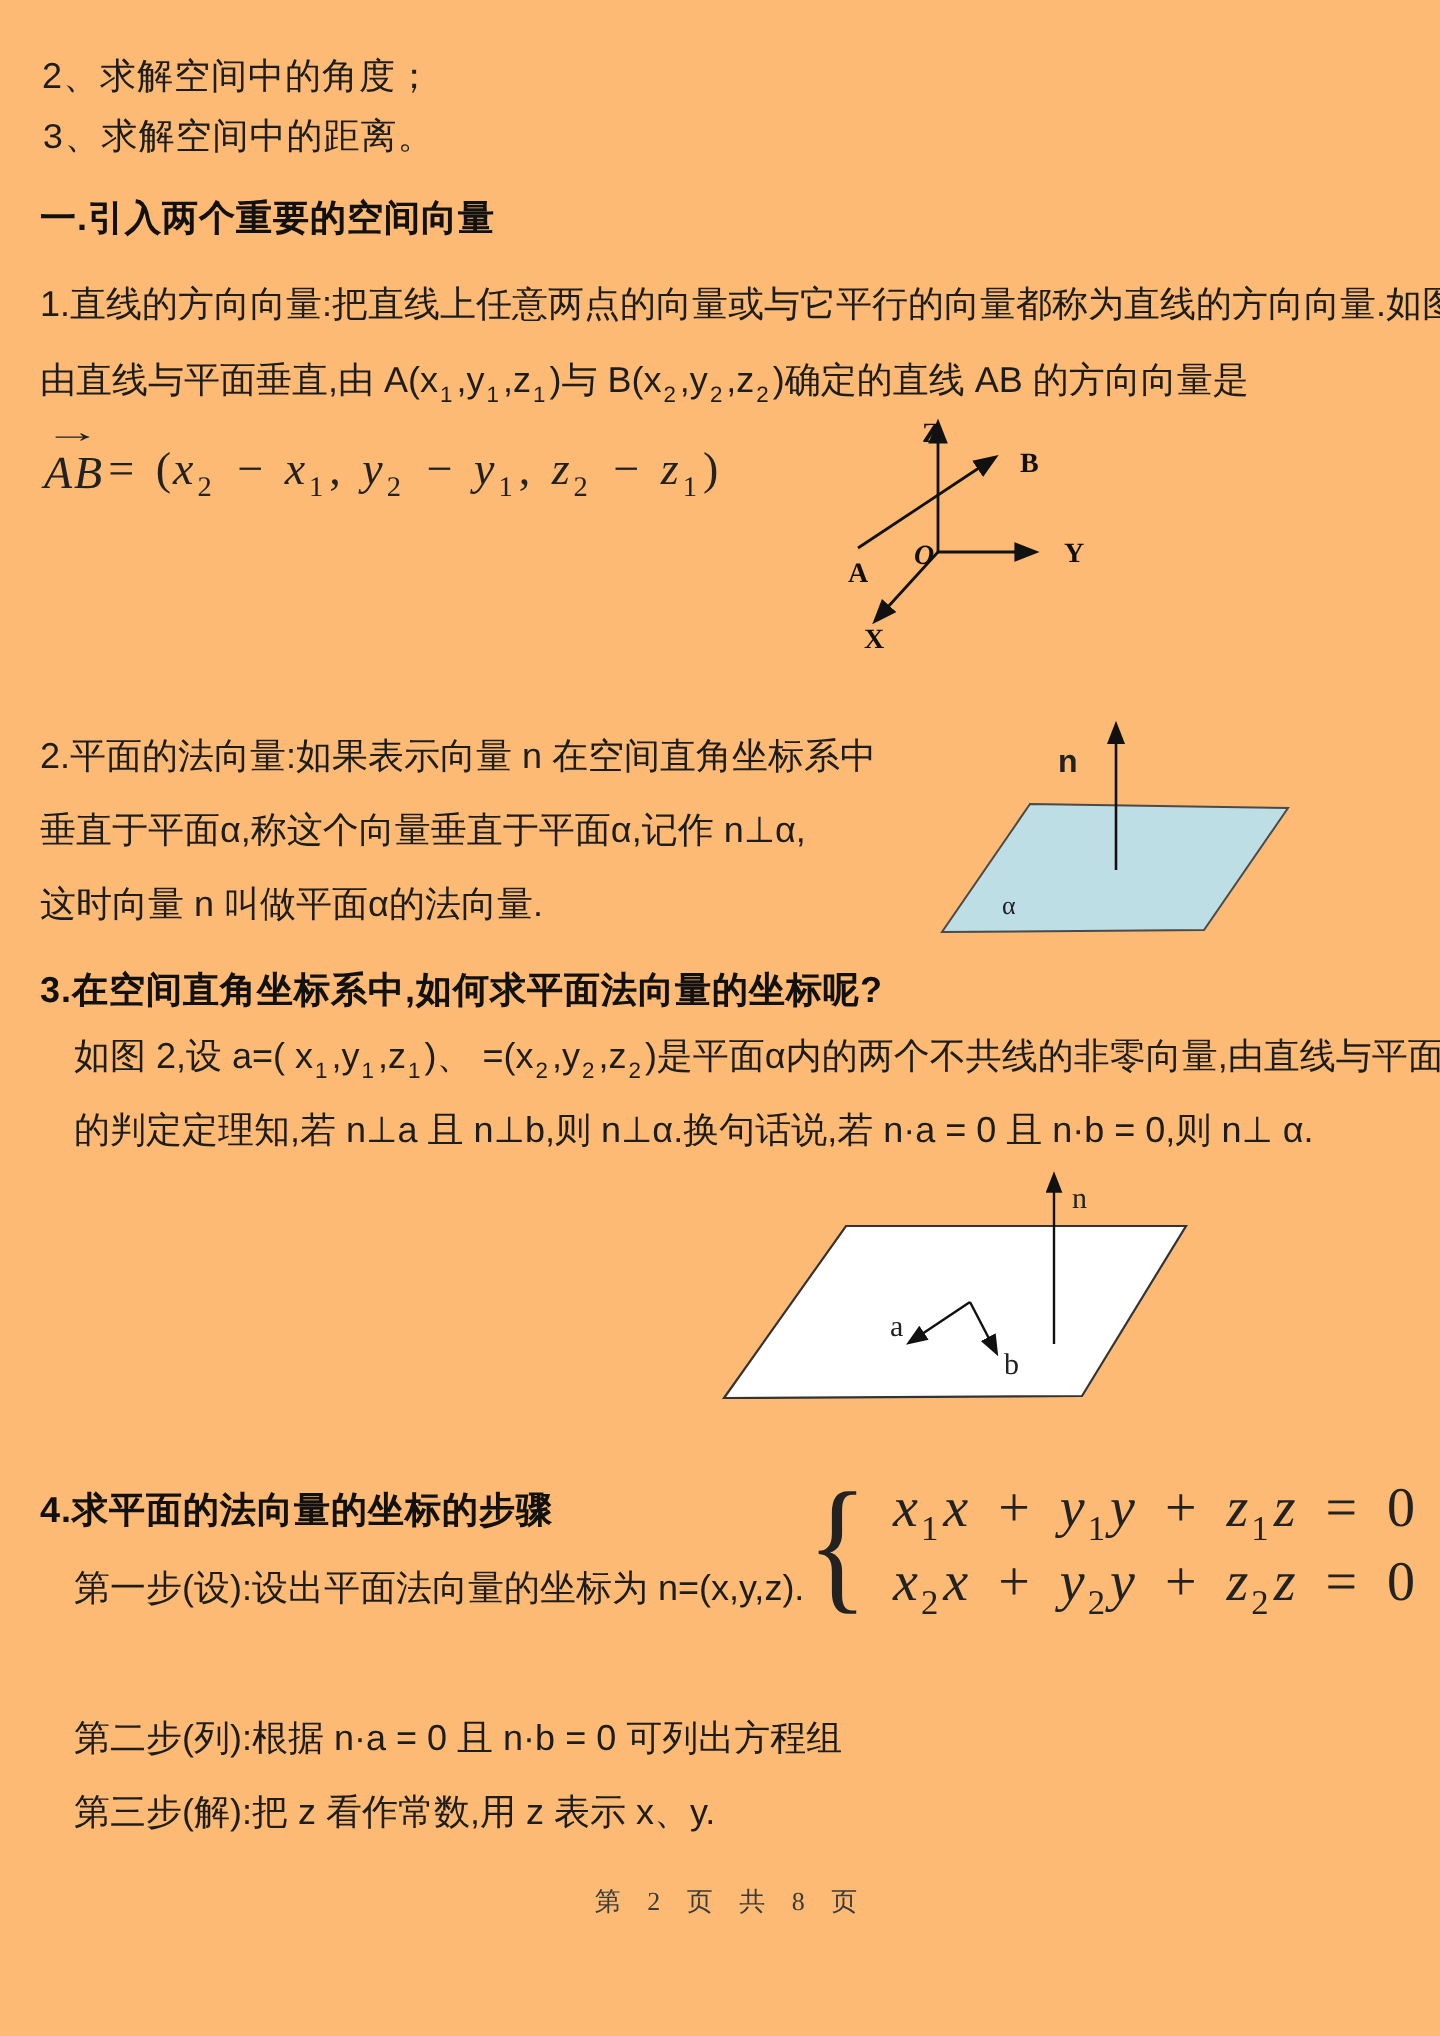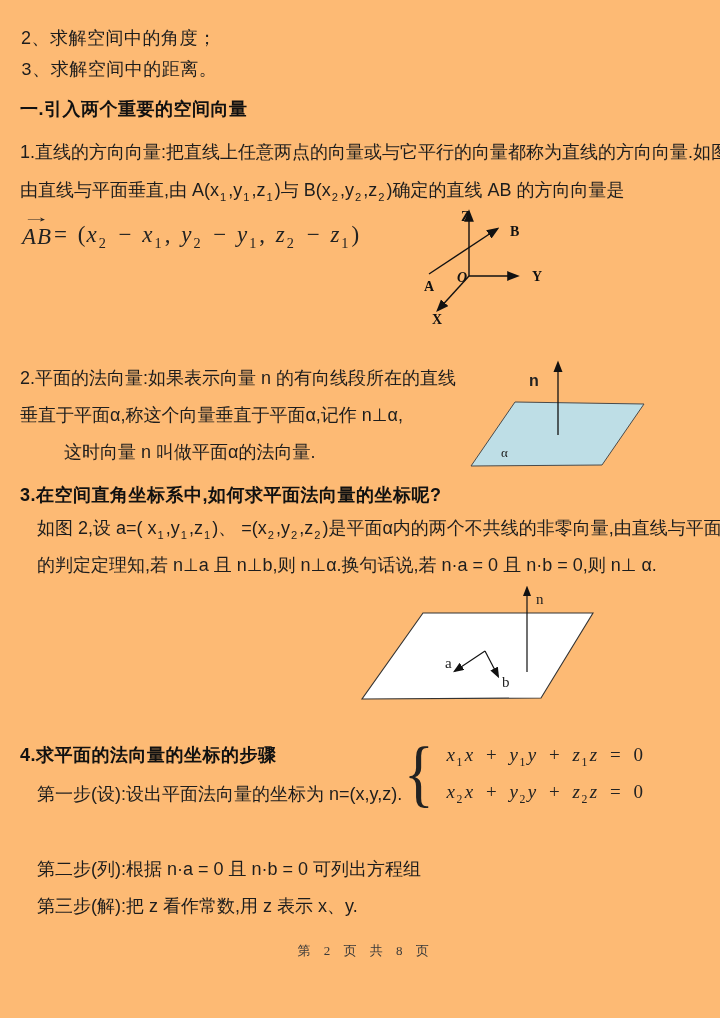--- a/index.html
+++ b/index.html
@@ -19,21 +19,21 @@
   .vec{display:inline-flex;flex-direction:column;align-items:flex-start;margin-right:2px;}
   .vec-arrow{font-size:15px;line-height:10px;height:12px;transform:scaleX(1.9);
     transform-origin:left center;letter-spacing:0;}
   .vec-ab{font-style:italic;font-size:23px;line-height:26px;}
   .formula-rhs{line-height:30px;word-spacing:3px;}
   
   .eqsys{position:absolute;left:401px;top:733px;display:flex;align-items:center;}
   .brace{font-family:"Liberation Serif",serif;font-size:74px;font-weight:400;color:#222;
     line-height:80px;transform:scaleX(0.85);transform-origin:center;}
   .eqcol{margin-left:10px;}
-  .eqrow{font-family:"Liberation Serif",serif;font-size:19px;line-height:37px;color:#222;
+  .eqrow{font-family:"Liberation Serif",serif;font-size:28px;line-height:37px;color:#222;
     word-spacing:7px;white-space:nowrap;letter-spacing:0.5px;}
   
   .fig{position:absolute;}
   .fig-label-serif{font-family:"Liberation Serif",serif;font-weight:bold;font-size:14px;fill:#111;}
   .fig-label-italic{font-family:"Liberation Serif",serif;font-weight:bold;font-style:italic;font-size:14px;fill:#111;}
   .fig-label-sans{font-family:"Liberation Sans",sans-serif;font-weight:bold;font-size:16px;fill:#222;}
   .fig-label-plain{font-family:"Liberation Serif",serif;font-size:15px;fill:#222;}
   .footer{position:absolute;left:0;right:0;top:942px;text-align:center;
     font-family:"Liberation Serif",serif;font-size:13px;color:#3a3a3a;letter-spacing:4px;word-spacing:2px;margin-left:10px;}
 </style>
@@ -68,23 +68,23 @@
     <line x1="56" y1="80" x2="25" y2="114" stroke="#111" stroke-width="1.4" marker-end="url(#ah1)"></line>
     <line x1="16" y1="78" x2="84" y2="33" stroke="#111" stroke-width="1.4" marker-end="url(#ah1)"></line>
     <text class="fig-label-serif" x="48" y="25">Z</text>
     <text class="fig-label-serif" x="97" y="40">B</text>
     <text class="fig-label-italic" x="44" y="86">O</text>
     <text class="fig-label-serif" x="119" y="85">Y</text>
     <text class="fig-label-serif" x="11" y="95">A</text>
     <text class="fig-label-serif" x="19" y="128">X</text>
   </svg>
 
-  <div class="t" style="left:20px;top:366px;letter-spacing:0;"><span class="b">2.平面的法向量:</span><span>如果表示向量 </span><span class="b">n</span><span> 的有向线段所在的直线</span></div>
+  <div class="t" style="left:20px;top:366px;letter-spacing:0;"><span class="b">2.平面的法向量:</span><span>如果表示向量 </span><span class="b">n</span><span> 在空间直角坐标系中</span></div>
   <div class="t" style="left:20px;top:403px;letter-spacing:0;"><span>垂直于平面α,称这个向量垂直于平面α,记作 </span><span class="b">n</span><span>⊥α,</span></div>
-  <div class="t" style="left:20px;top:440px;letter-spacing:0;margin-left:44px;"><span>这时向量 </span><span class="b">n</span><span> 叫做平面α的法向量.</span></div>
+  <div class="t" style="left:20px;top:440px;letter-spacing:0;"><span>这时向量 </span><span class="b">n</span><span> 叫做平面α的法向量.</span></div>
 
   <svg class="fig" style="left:458px;top:353px;" width="205" height="122" viewBox="0 0 205 122">
     <defs>
       <marker id="ah2" markerWidth="9" markerHeight="8" refX="7" refY="3.5" orient="auto">
         <path d="M0,0 L9,3.5 L0,7 z" fill="#111"></path>
       </marker>
     </defs>
     <polygon points="57,49 186,51 144,112 13,113" fill="#bedee6" stroke="#4a4a4a" stroke-width="1"></polygon>
     <line x1="100" y1="82" x2="100" y2="10" stroke="#111" stroke-width="1.3" marker-end="url(#ah2)"></line>
     <text class="fig-label-sans" x="71" y="33">n</text>

